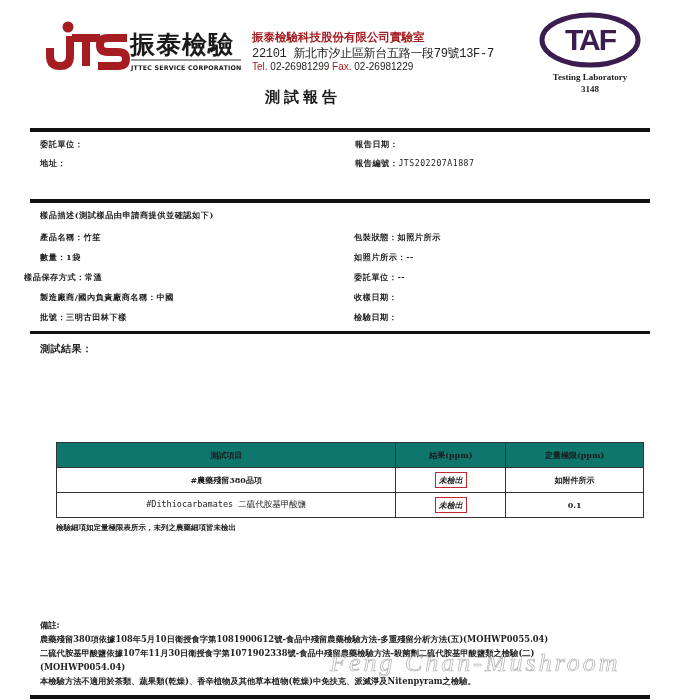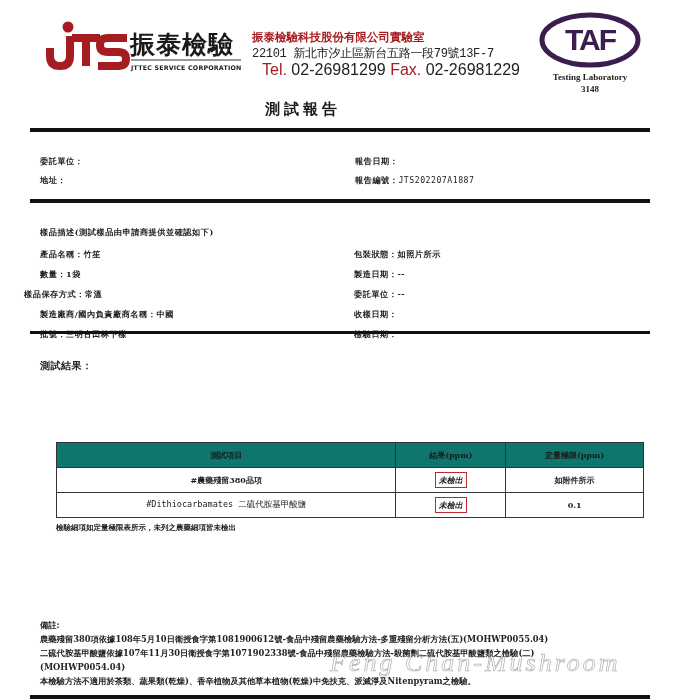--- a/index.html
+++ b/index.html
@@ -9,32 +9,32 @@
   .abs { position: absolute; }
 
   
   .jts-logo { left: 42px; top: 18px; width: 88px; height: 55px; }
   .brand-cn { left: 130px; top: 28px; font-family: "DejaVu Sans", sans-serif; font-weight: bold; font-size: 25px; letter-spacing: 1px; color: #1a1a1a; white-space: nowrap; }
   .brand-rule { left: 131px; top: 59px; width: 110px; height: 2px; background: #999; }
   .brand-en { left: 131px; top: 64px; font-family: "DejaVu Sans", sans-serif; font-weight: bold; font-size: 6.3px; letter-spacing: 0.2px; color: #1a1a1a; white-space: nowrap; }
 
   .co-name { left: 252px; top: 30px; font-family: "DejaVu Sans", sans-serif; font-weight: bold; font-size: 11.5px; color: #a51d21; white-space: nowrap; }
   .co-addr { left: 252px; top: 45px; font-family: Liberation Mono, monospace; font-size: 12px; color: #222; white-space: nowrap; letter-spacing: -0.3px; }
-  .co-tel { left: 262px; top: 61px; font-family: "Liberation Sans", sans-serif; font-size: 16px; color: #222; white-space: nowrap; }
+  .co-tel { left: 252px; top: 61px; font-family: "Liberation Sans", sans-serif; font-size: 10px; color: #222; white-space: nowrap; }
   .co-tel .lbl { color: #a51d21; }
 
   .taf-logo { left: 538px; top: 10px; width: 104px; height: 60px; }
   .taf-sub { left: 540px; top: 71px; width: 100px; text-align: center; font-family: "Liberation Serif", serif; font-weight: bold; font-size: 9px; line-height: 12px; color: #222; }
 
   
-  .doc-title { left: 0; width: 606px; top: 100px; text-align: center; font-weight: bold; font-size: 15px; letter-spacing: 4px; }
+  .doc-title { left: 0; width: 606px; top: 88px; text-align: center; font-weight: bold; font-size: 15px; letter-spacing: 4px; }
   .rule-thick { left: 30px; width: 620px; height: 4px; background: #111; }
   .rule-mid { left: 30px; width: 620px; height: 3px; background: #111; }
 
-  .fld { font-size: 8.2px; font-weight: bold; white-space: nowrap; color: #222; letter-spacing: 0.5px; margin-top: 17px; }
+  .fld { font-size: 8.2px; font-weight: bold; white-space: nowrap; color: #222; letter-spacing: 0.5px; }
 
   
   .rtable { left: 56px; top: 442px; width: 588px; border-collapse: collapse; font-size: 8px; font-weight: bold; }
   .rtable td, .rtable th { border: 1.3px solid #333; text-align: center; height: 25px; padding: 0 4px; }
   .rtable th { background: #0f766e; font-weight: bold; }
   .rtable .c1 { width: 340px; }
   .rtable .c2 { width: 110px; }
   .rtable .c3 { width: 138px; }
   .nd-box { display: inline-block; border: 1.3px solid #c0282d; padding: 2px 3px; line-height: 10px; font-style: italic; }
   .rtable .item2 { font-family: "DejaVu Sans Mono", "Liberation Mono", monospace; font-size: 8.5px; font-weight: normal; }
@@ -98,21 +98,21 @@
 
 <div class="abs fld" style="left:40px; top:210px;">樣品描述(測試樣品由申請商提供並確認如下)</div>
 
 <div class="abs fld" style="left:40px; top:232px;"><span>產品名稱：</span><span>竹笙</span></div>
 <div class="abs fld" style="left:40px; top:252px;"><span>數量：</span><span>1袋</span></div>
 <div class="abs fld" style="left:24px; top:272px;"><span>樣品保存方式：</span><span>常溫</span></div>
 <div class="abs fld" style="left:40px; top:292px;"><span>製造廠商/國內負責廠商名稱：</span><span>中國</span></div>
 <div class="abs fld" style="left:40px; top:312px;"><span>批號：</span><span>三明古田林下樣</span></div>
 
 <div class="abs fld" style="left:354px; top:232px;"><span>包裝狀態：</span><span>如照片所示</span></div>
-<div class="abs fld" style="left:354px; top:252px;"><span>製造日期：</span><span>--</span></div>
+<div class="abs fld" style="left:354px; top:252px;"><span>如照片所示：</span><span>--</span></div>
 <div class="abs fld" style="left:354px; top:272px;"><span>委託單位：</span><span>--</span></div>
 <div class="abs fld" style="left:354px; top:292px;"><span>收樣日期：</span><span></span></div>
 <div class="abs fld" style="left:354px; top:312px;"><span>檢驗日期：</span><span></span></div>
 
 <div class="abs rule-mid" style="top:331px;"></div>
 
 <div class="abs fld" style="left:40px; top:342px; font-size:10px;">測試結果：</div>
 
 <table class="abs rtable">
   <thead>

